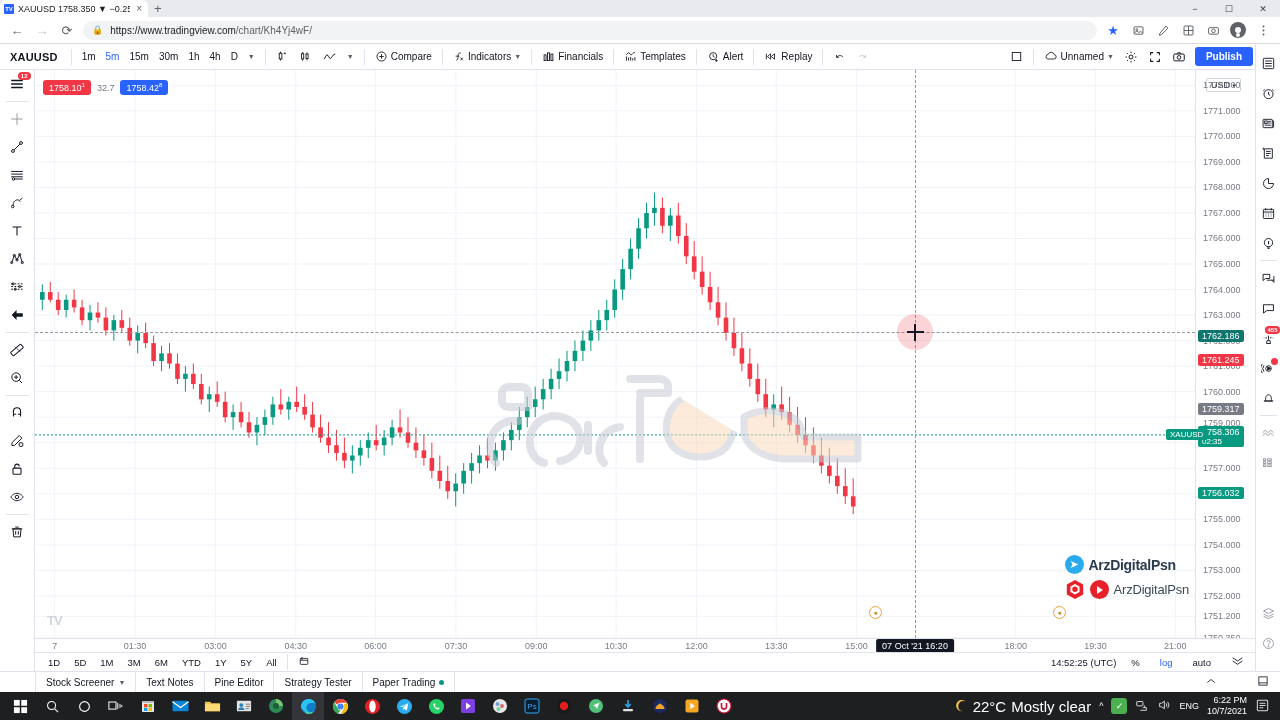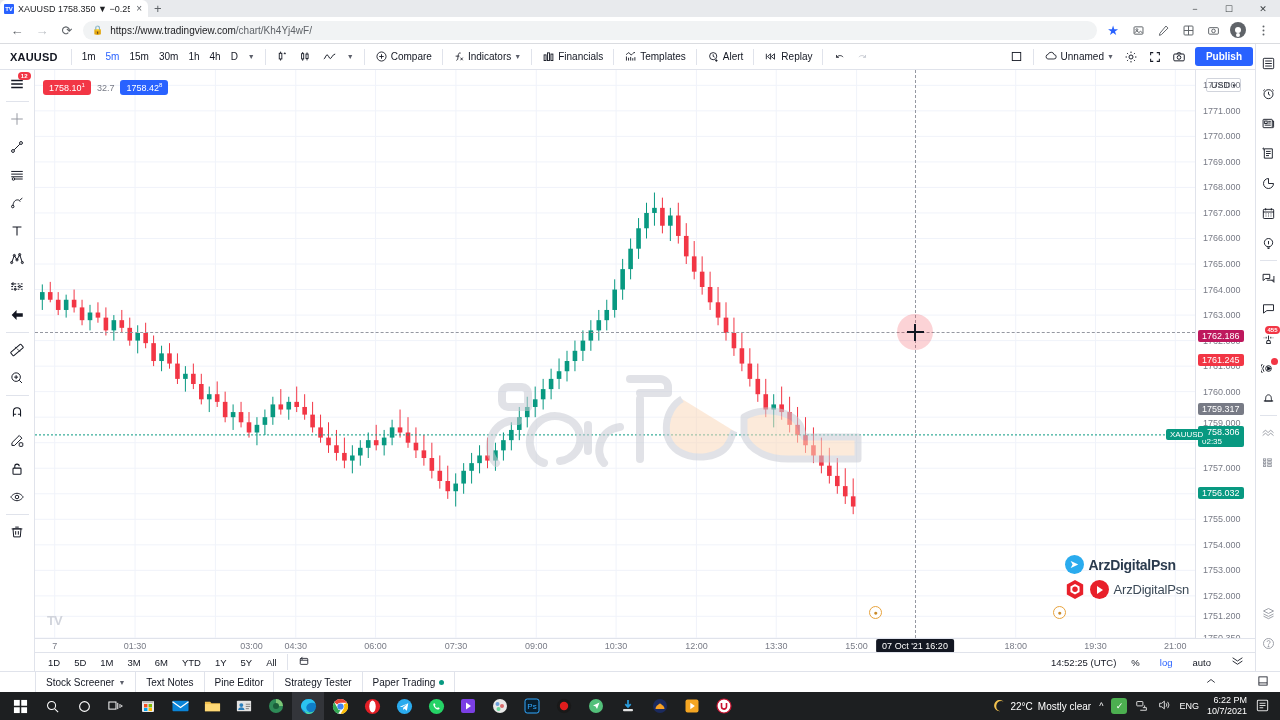--- a/index.html
+++ b/index.html
@@ -238,21 +238,21 @@
   }
   .tbi {
     width: 32px; height: 28px; display: flex; align-items: center;
     justify-content: center; position: relative;
   }
   .tbi.active { background: #33353a; }
   .tb-sysright {
     margin-left: auto; display: flex; align-items: center; gap: 8px;
     color: #fff; font-size: 9px; padding-right: 6px;
   }
-  .tb-weather { display: flex; align-items: center; gap: 5px; font-size: 10px; }
+  .tb-weather { display: flex; align-items: center; gap: 5px; font-size: 15px; }
   .tb-clock { text-align: right; line-height: 11px; font-size: 9px; }
   .sq { width:16px; height:16px; border-radius:3px; display:flex;
         align-items:center; justify-content:center; font-size:9px; color:#fff;}
 </style>
 </head>
 <body>
 
 <div id="root">
 
   <div class="browser-tabstrip">
@@ -1018,37 +1018,37 @@
         <div class="px-lbl" style="top: 393.238px;">1757.000</div>
         <div class="px-lbl" style="top: 418.766px;">1756.000</div>
         <div class="px-lbl" style="top: 444.294px;">1755.000</div>
         <div class="px-lbl" style="top: 469.822px;">1754.000</div>
         <div class="px-lbl" style="top: 495.351px;">1753.000</div>
         <div class="px-lbl" style="top: 520.879px;">1752.000</div>
         <div class="px-lbl" style="top: 541.301px;">1751.200</div>
         <div class="px-lbl" style="top: 563px;">1750.350</div>
       </div>
     <div id="price-tags">
-        <div class="px-tag" style="background: #be185d; top: 259.85px;">1762.186</div>
+        <div class="px-tag" style="background: #0f766e; top: 259.85px;">1762.186</div>
         <div class="px-tag" style="background: rgb(242, 54, 69); top: 283.871px;">1761.245</div>
         <div class="px-tag" style="background: rgb(120, 123, 134); top: 333.09px;">1759.317</div>
         <div class="px-tag" style="background: rgb(8, 153, 129); top: 355.899px;">
           <div>1758.306</div>
           <div style="font-size:8px">02:35</div>
         </div>
         <div class="px-tag" style="background: rgb(8, 153, 129); left: -30px; top: 358.899px; font-size: 8px;">XAUUSD</div>
         <div class="px-tag" style="background: rgb(8, 153, 129); top: 416.949px;">1756.032</div>
       </div>
   </div>
 
   <div class="time-axis">
     <div id="time-ticks">
         <div class="tm-lbl" style="left: 19.7064px;">7</div>
         <div class="tm-lbl" style="left: 100.055px;">01:30</div>
-        <div class="tm-lbl" style="left: 180.404px; margin-left: 36px;">03:00</div>
+        <div class="tm-lbl" style="left: 180.404px;">03:00</div>
         <div class="tm-lbl" style="left: 260.752px;">04:30</div>
         <div class="tm-lbl" style="left: 340.569px;">06:00</div>
         <div class="tm-lbl" style="left: 420.917px; text-align: center;">07:30</div>
         <div class="tm-lbl" style="left: 501.266px;">09:00</div>
         <div class="tm-lbl" style="left: 581.083px;">10:30</div>
         <div class="tm-lbl" style="left: 661.431px;">12:00</div>
         <div class="tm-lbl" style="left: 741.248px;">13:30</div>
         <div class="tm-lbl" style="left: 821.596px;">15:00</div>
         <div class="tm-lbl" style="left: 980.697px;">18:00</div>
         <div class="tm-lbl" style="left: 1060.51px;">19:30</div>

